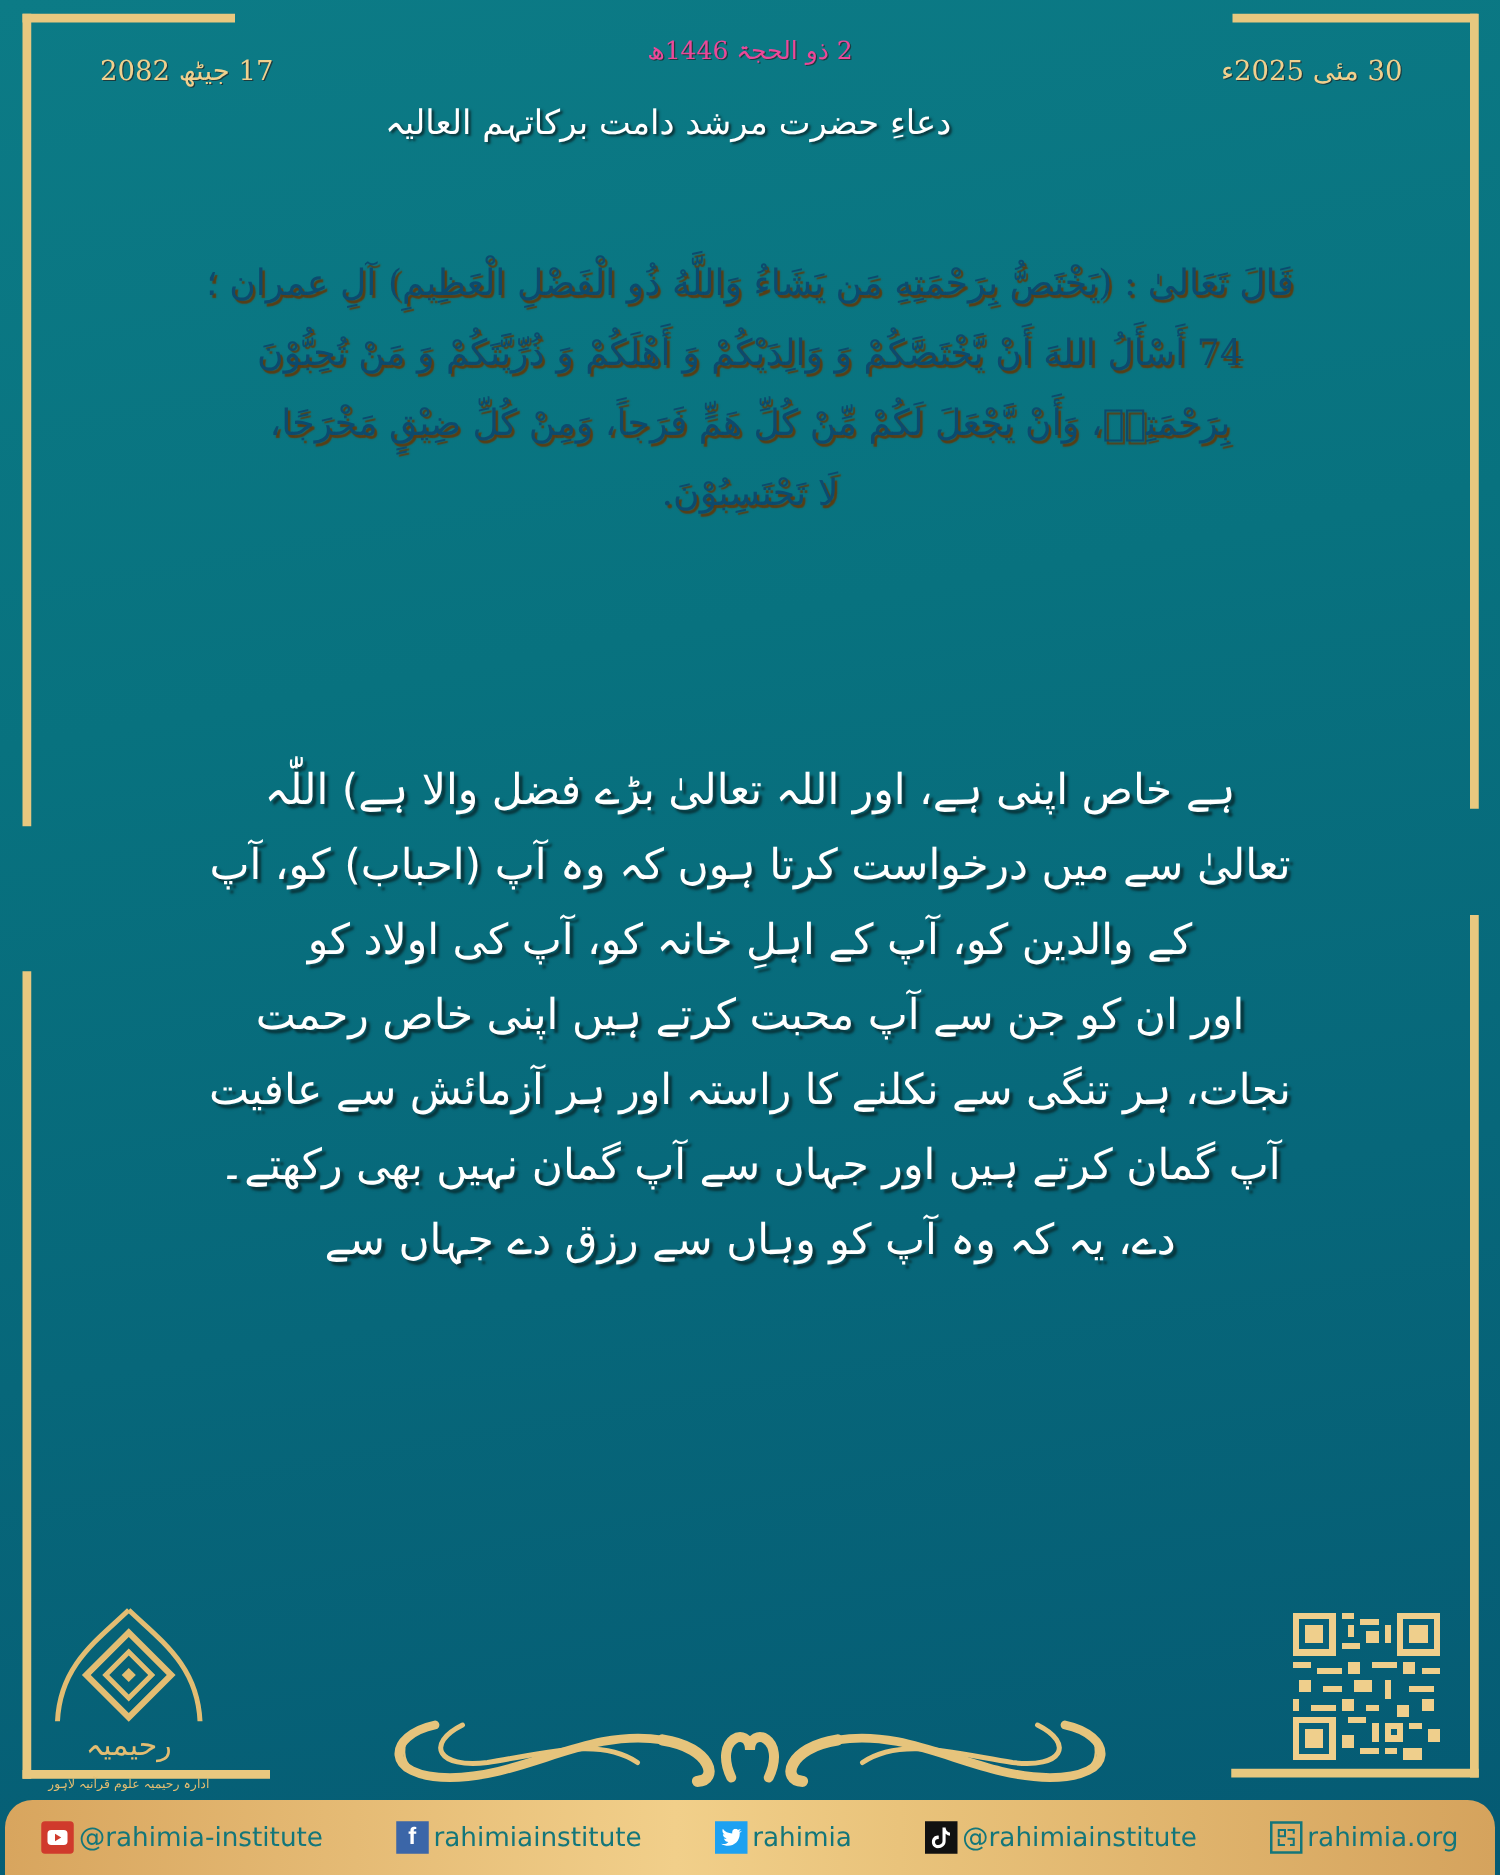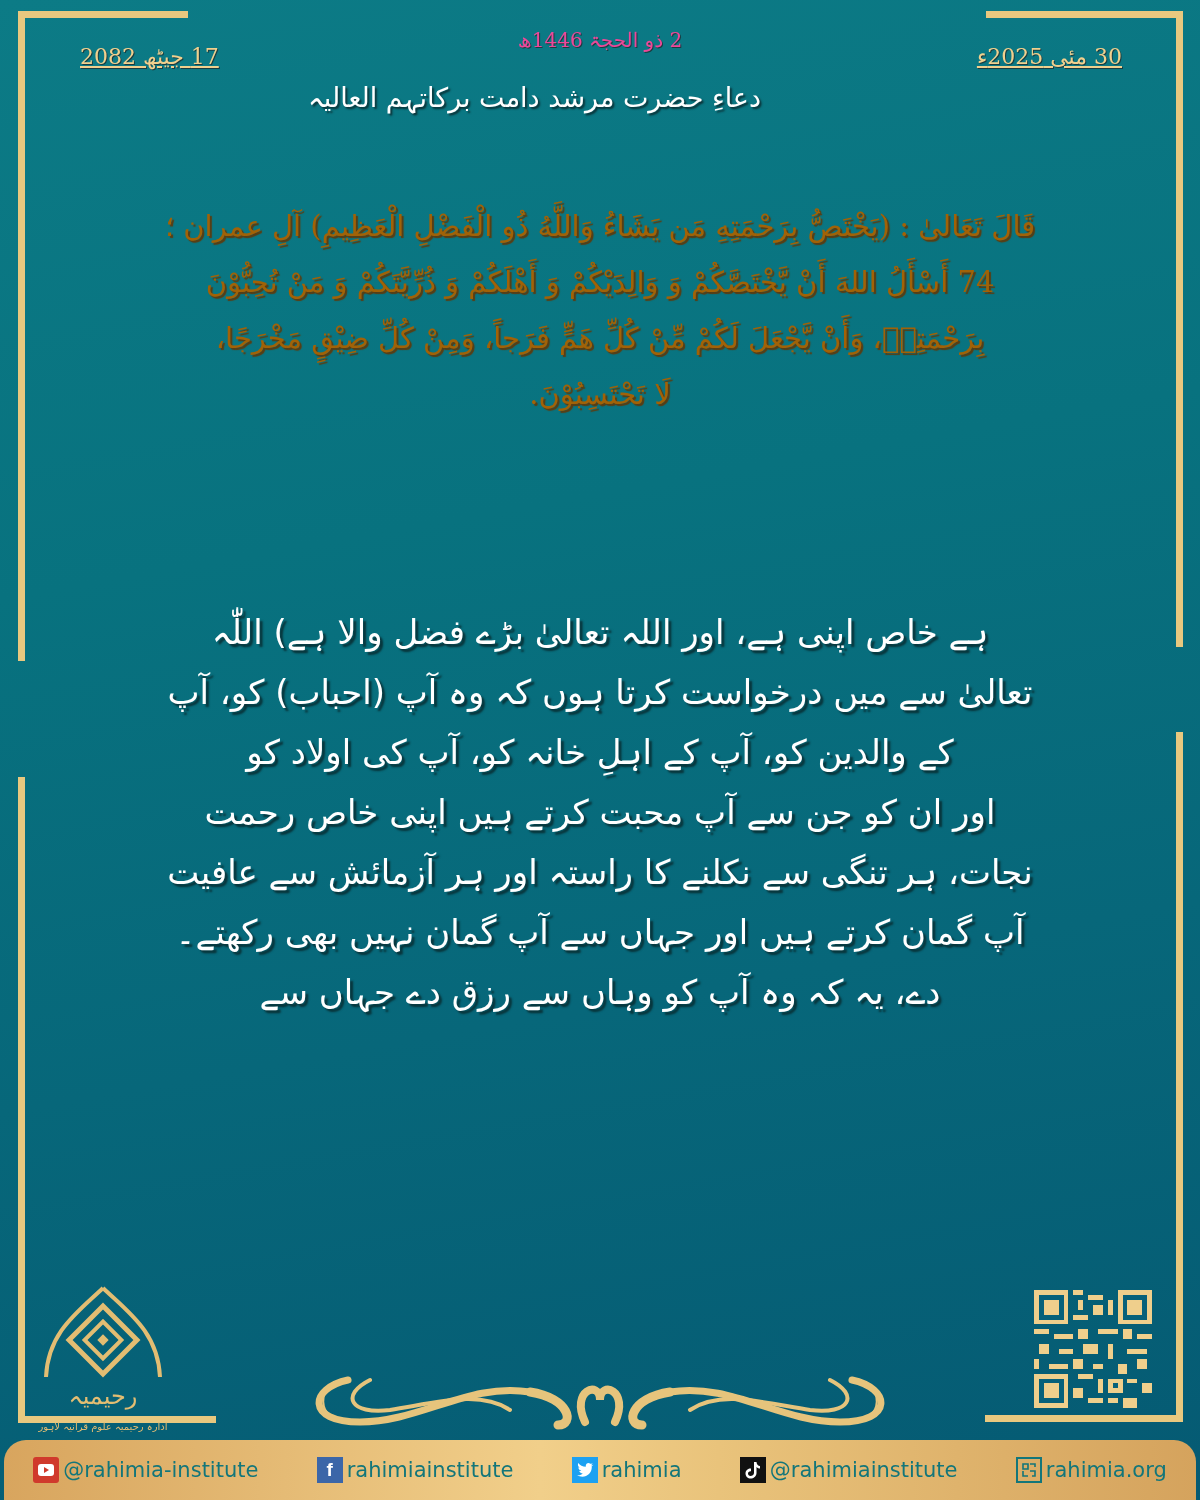--- a/index.html
+++ b/index.html
@@ -4,35 +4,35 @@
 <style>
   html, body { margin: 0; padding: 0; }
   body {
     width: 1200px; height: 1500px; overflow: hidden; position: relative;
     background: linear-gradient(170deg, #0c7b86 0%, #08727f 35%, #07677a 65%, #055a73 100%);
     font-family: "DejaVu Sans", sans-serif;
   }
   .frame { position: absolute; background: #e8c87f; }
   .date {
     position: absolute; top: 44px; font-family: "DejaVu Serif", serif;
-    font-size: 22px; color: #f0d08e; text-shadow: 1px 1px 0 #1b3c40; direction: rtl; text-decoration: underline;
+    font-size: 22px; color: #f0d08e; text-shadow: 1px 1px 0 #1b3c40; direction: rtl;
   }
   .hijri {
     position: absolute; top: 28px; left: 0; width: 1200px; text-align: center;
     font-family: "DejaVu Serif", serif; font-size: 20px; color: #ec4899;
     text-shadow: 1px 1px 0 #1b3c40; direction: rtl;
   }
   .title {
     position: absolute; top: 82px; left: 0; width: 1069px; text-align: center;
     font-size: 27px; color: #ffffff; text-shadow: 2px 2px 2px #0b3136; direction: rtl;
   }
   .arabic {
     position: absolute; top: 198px; left: 95px; width: 1010px; text-align: center;
     direction: rtl; font-family: "DejaVu Serif", serif; font-size: 29px;
-    line-height: 56px; color: #a16207; text-shadow: 2px 2px 1px #5a3d12;
+    line-height: 56px; color: #0c4a6e; text-shadow: 2px 2px 1px #5a3d12;
   }
   .urdu {
     position: absolute; top: 602px; left: 150px; width: 900px; text-align: center;
     direction: rtl; font-family: "DejaVu Sans", sans-serif; font-size: 34px;
     line-height: 60px; color: #ffffff; text-shadow: 3px 3px 2px #08343a;
   }
   .logo { position: absolute; left: 38px; top: 1282px; width: 130px; height: 160px; }
   .qr { position: absolute; left: 1033px; top: 1290px; width: 120px; height: 118px; }
   .ornament { position: absolute; left: 300px; top: 1370px; width: 600px; height: 60px; }
   .footer {

